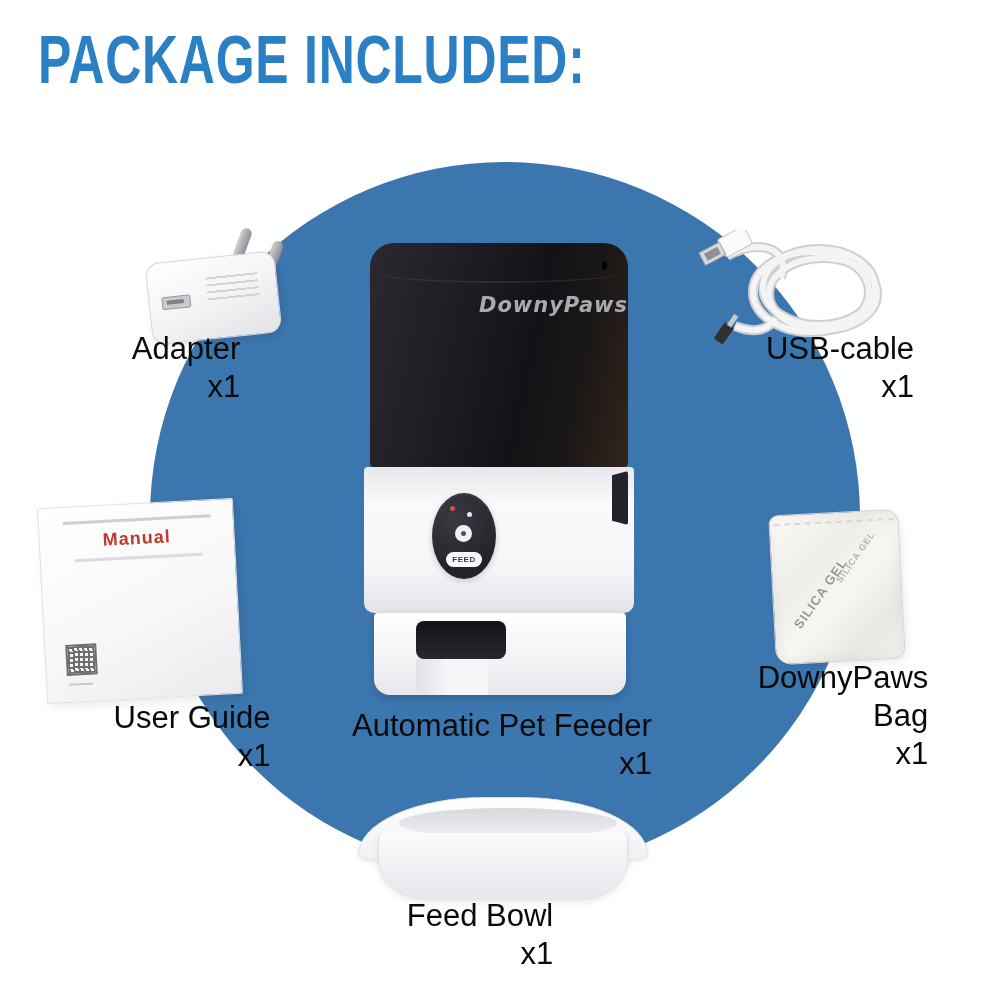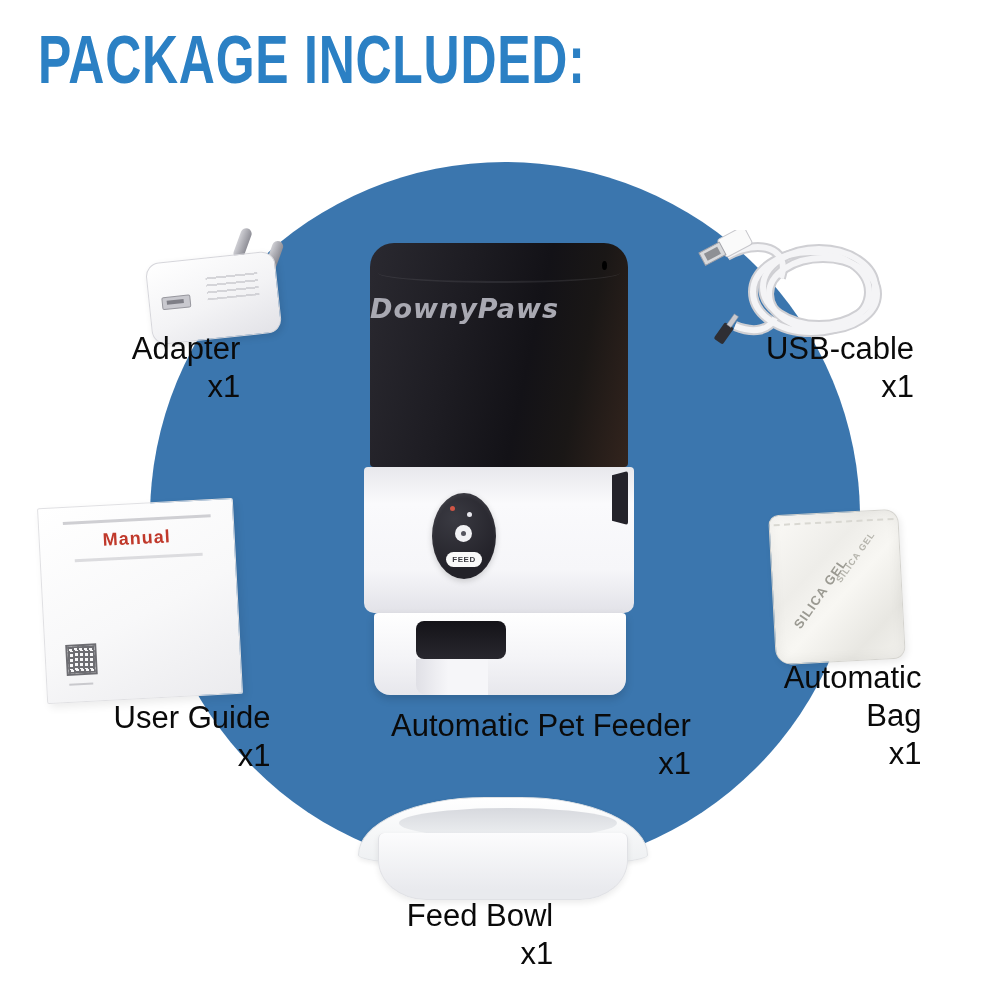--- a/index.html
+++ b/index.html
@@ -12,21 +12,21 @@
 
   
   .circle{position:absolute;left:150px;top:162px;width:710px;height:710px;border-radius:50%;background:#3b76ae;}
 
   
   .label{position:absolute;transform:translateX(-50%);text-align:right;font-size:31px;line-height:38px;color:#0a0a0a;}
   .label-adapter{left:186px;top:330px;}
   .label-usb{left:840px;top:330px;}
   .label-guide{left:148px;top:699px;margin-left:44px;}
   .label-desiccant{left:843px;top:659px;}
-  .label-feeder{left:502px;top:707px;margin-left:39px;}
+  .label-feeder{left:502px;top:707px;}
   .label-bowl{left:480px;top:897px;}
 
   
   .adapter{position:absolute;left:146px;top:236px;width:190px;height:110px;transform:rotate(-6deg);}
   .adapter-body{position:absolute;left:2px;top:18px;width:128px;height:80px;
       background:linear-gradient(160deg,#ffffff,#f3f3f5 55%,#e2e2e7);
       border:1px solid #d6d6db;border-radius:14px;box-shadow:2px 3px 7px rgba(0,0,0,.10);}
   .usb-port{position:absolute;left:12px;top:34px;width:27px;height:11px;background:#c9c9cf;border:1px solid #97979e;border-radius:2px;}
   .usb-port:after{content:"";position:absolute;left:4px;top:3px;width:17px;height:4px;background:#7e7e86;}
   .adapter-specs{position:absolute;left:58px;top:16px;width:52px;height:26px;opacity:.55;
@@ -61,21 +61,21 @@
       color:#9b9a92;letter-spacing:1px;white-space:nowrap;}
   .bag-text-2{position:absolute;left:54px;top:40px;transform:rotate(-52deg);font-size:9px;font-weight:bold;
       color:#b5b4ac;letter-spacing:1px;white-space:nowrap;}
 
   
   .feeder{position:absolute;left:358px;top:243px;width:284px;height:452px;}
   .hopper{position:absolute;left:12px;top:0;width:258px;height:224px;border-radius:24px 24px 4px 4px;
       background:linear-gradient(102deg,#2a2930 0%,#1d1c22 35%,#131217 60%,#1a1716 78%,#33241d 100%);}
   .hopper-seam{position:absolute;left:8px;right:8px;top:20px;height:18px;border-bottom:2px solid rgba(140,140,150,.16);border-radius:50%;}
   .hopper-vent{position:absolute;left:232px;top:18px;width:5px;height:9px;background:#000;border-radius:50%;}
-  .brand{position:absolute;left:0;right:0;top:50px;text-align:left;font-size:27px;font-weight:bold;font-style:italic;
+  .brand{position:absolute;left:0;right:0;top:50px;text-align:right;font-size:21px;font-weight:bold;font-style:italic;
       color:#a9a9b2;letter-spacing:1px;font-family:"DejaVu Sans",sans-serif;}
   .mid-body{position:absolute;left:6px;top:224px;width:270px;height:146px;border-radius:4px 4px 10px 10px;
       background:linear-gradient(180deg,#e8e8ec 0%,#fafafc 25%,#f6f6f9 70%,#e2e2e8 100%);}
   .side-slot{position:absolute;left:254px;top:228px;width:16px;height:54px;background:#24232a;
       clip-path:polygon(0 8%,100% 0,100% 100%,0 92%);border-radius:3px;}
   .panel{position:absolute;left:74px;top:250px;width:64px;height:86px;border-radius:50%;
       background:radial-gradient(circle at 35% 30%,#3a3a42,#232229 70%);
       box-shadow:inset 0 2px 4px rgba(255,255,255,.08), 0 2px 6px rgba(0,0,0,.18);}
   .dot{position:absolute;width:5px;height:5px;border-radius:50%;}
   .dot-red{left:18px;top:13px;background:#d05545;}
@@ -196,21 +196,21 @@
   </div>
   <div class="label label-usb">
     <div>USB-cable</div>
     <div>x1</div>
   </div>
   <div class="label label-guide">
     <div>User Guide</div>
     <div>x1</div>
   </div>
   <div class="label label-desiccant">
-    <div>Automatic Bag</div>
+    <div>DownyPaws Bag</div>
     <div>x1</div>
   </div>
   <div class="label label-feeder">
     <div>Automatic Pet Feeder</div>
     <div>x1</div>
   </div>
   <div class="label label-bowl">
     <div>Feed Bowl</div>
     <div>x1</div>
   </div>

